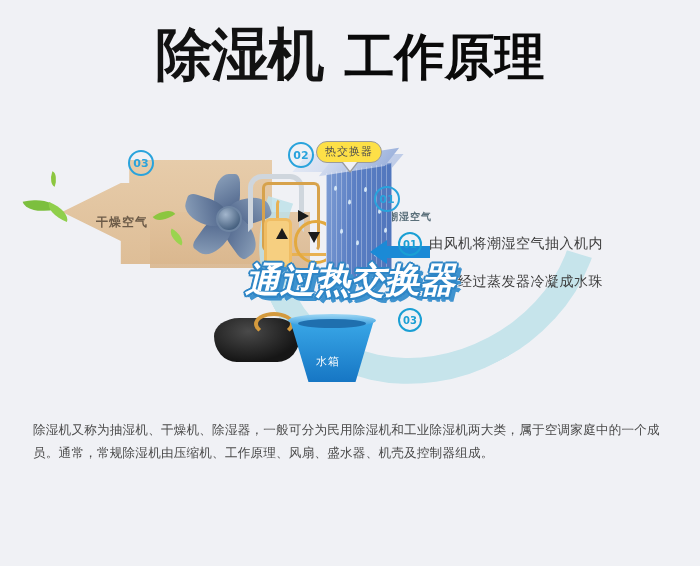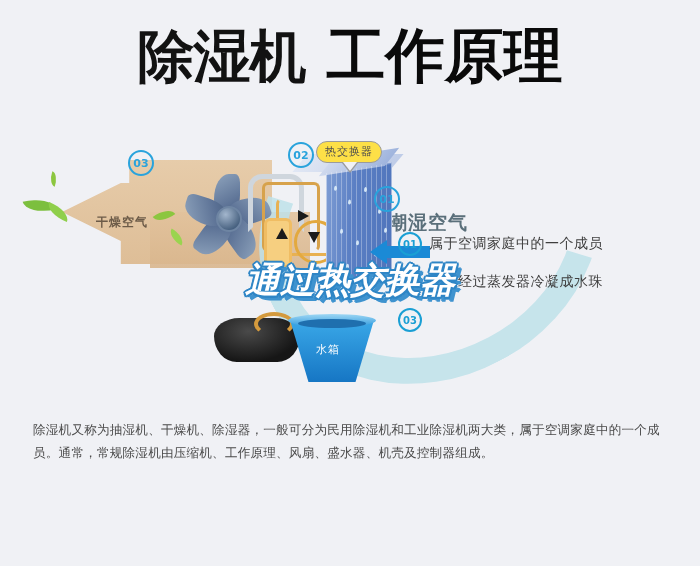--- a/index.html
+++ b/index.html
@@ -32,21 +32,21 @@
   }
   .title-light {
     font-size: 57px;
     line-height: 1;
     font-weight: 600;
     letter-spacing: -1px;
     color: #121212;
     font-family: Liberation Sans, sans-serif;
   }
   .title-bold {
-    font-size: 59px;
+    font-size: 50px;
     line-height: 1;
     font-weight: 900;
     letter-spacing: 0px;
     color: #0a0a0a;
     margin-left: 21px;
     font-family: "DejaVu Sans", sans-serif;
   }
 
   
   .diagram {
@@ -113,21 +113,21 @@
     border-radius: 50%;
     border-top-color: transparent;
     border-right-color: transparent;
     transform: rotate(-28deg);
     opacity: .85;
   }
   .humid-label {
     position: absolute;
     left: 388px;
     top: 82px;
-    font-size: 19px;
+    font-size: 10px;
     color: #5a6f7a;
     font-family: "DejaVu Sans", sans-serif;
     letter-spacing: 1px;
     font-weight: 600;
   }
 
   
   .fan {
     position: absolute;
     left: 178px;
@@ -300,21 +300,21 @@
   .tank .inner {
     position: absolute;
     left: 8px; top: -1px;
     width: 68px; height: 9px;
     background: #1f6fae;
     border-radius: 50%;
   }
   .tank-label {
     position: absolute;
     left: 26px;
-    top: 22px;
+    top: 34px;
     font-size: 11px;
     color: #ffffff;
     font-family: "DejaVu Sans", sans-serif;
     letter-spacing: 1px;
   }
 
   
   .badge {
     position: absolute;
     width: 22px;
@@ -524,21 +524,21 @@
     <div class="badge b03">03</div>
     <div class="badge b02">02</div>
     <div class="badge b01">01</div>
 
     <div class="callout">热交换器</div>
   </div>
 
   <div class="steps">
     <div class="step">
       <span class="num">01</span>
-      <span class="txt">属于空调家庭中的一个成员</span>
+      <span class="txt">由风机将潮湿空气抽入机内</span>
     </div>
     <div class="step">
       <span class="num">02</span>
       <span class="txt">空气经过蒸发器冷凝成水珠</span>
     </div>
     <div class="step">
       <span class="num">03</span>
     </div>
   </div>
 

